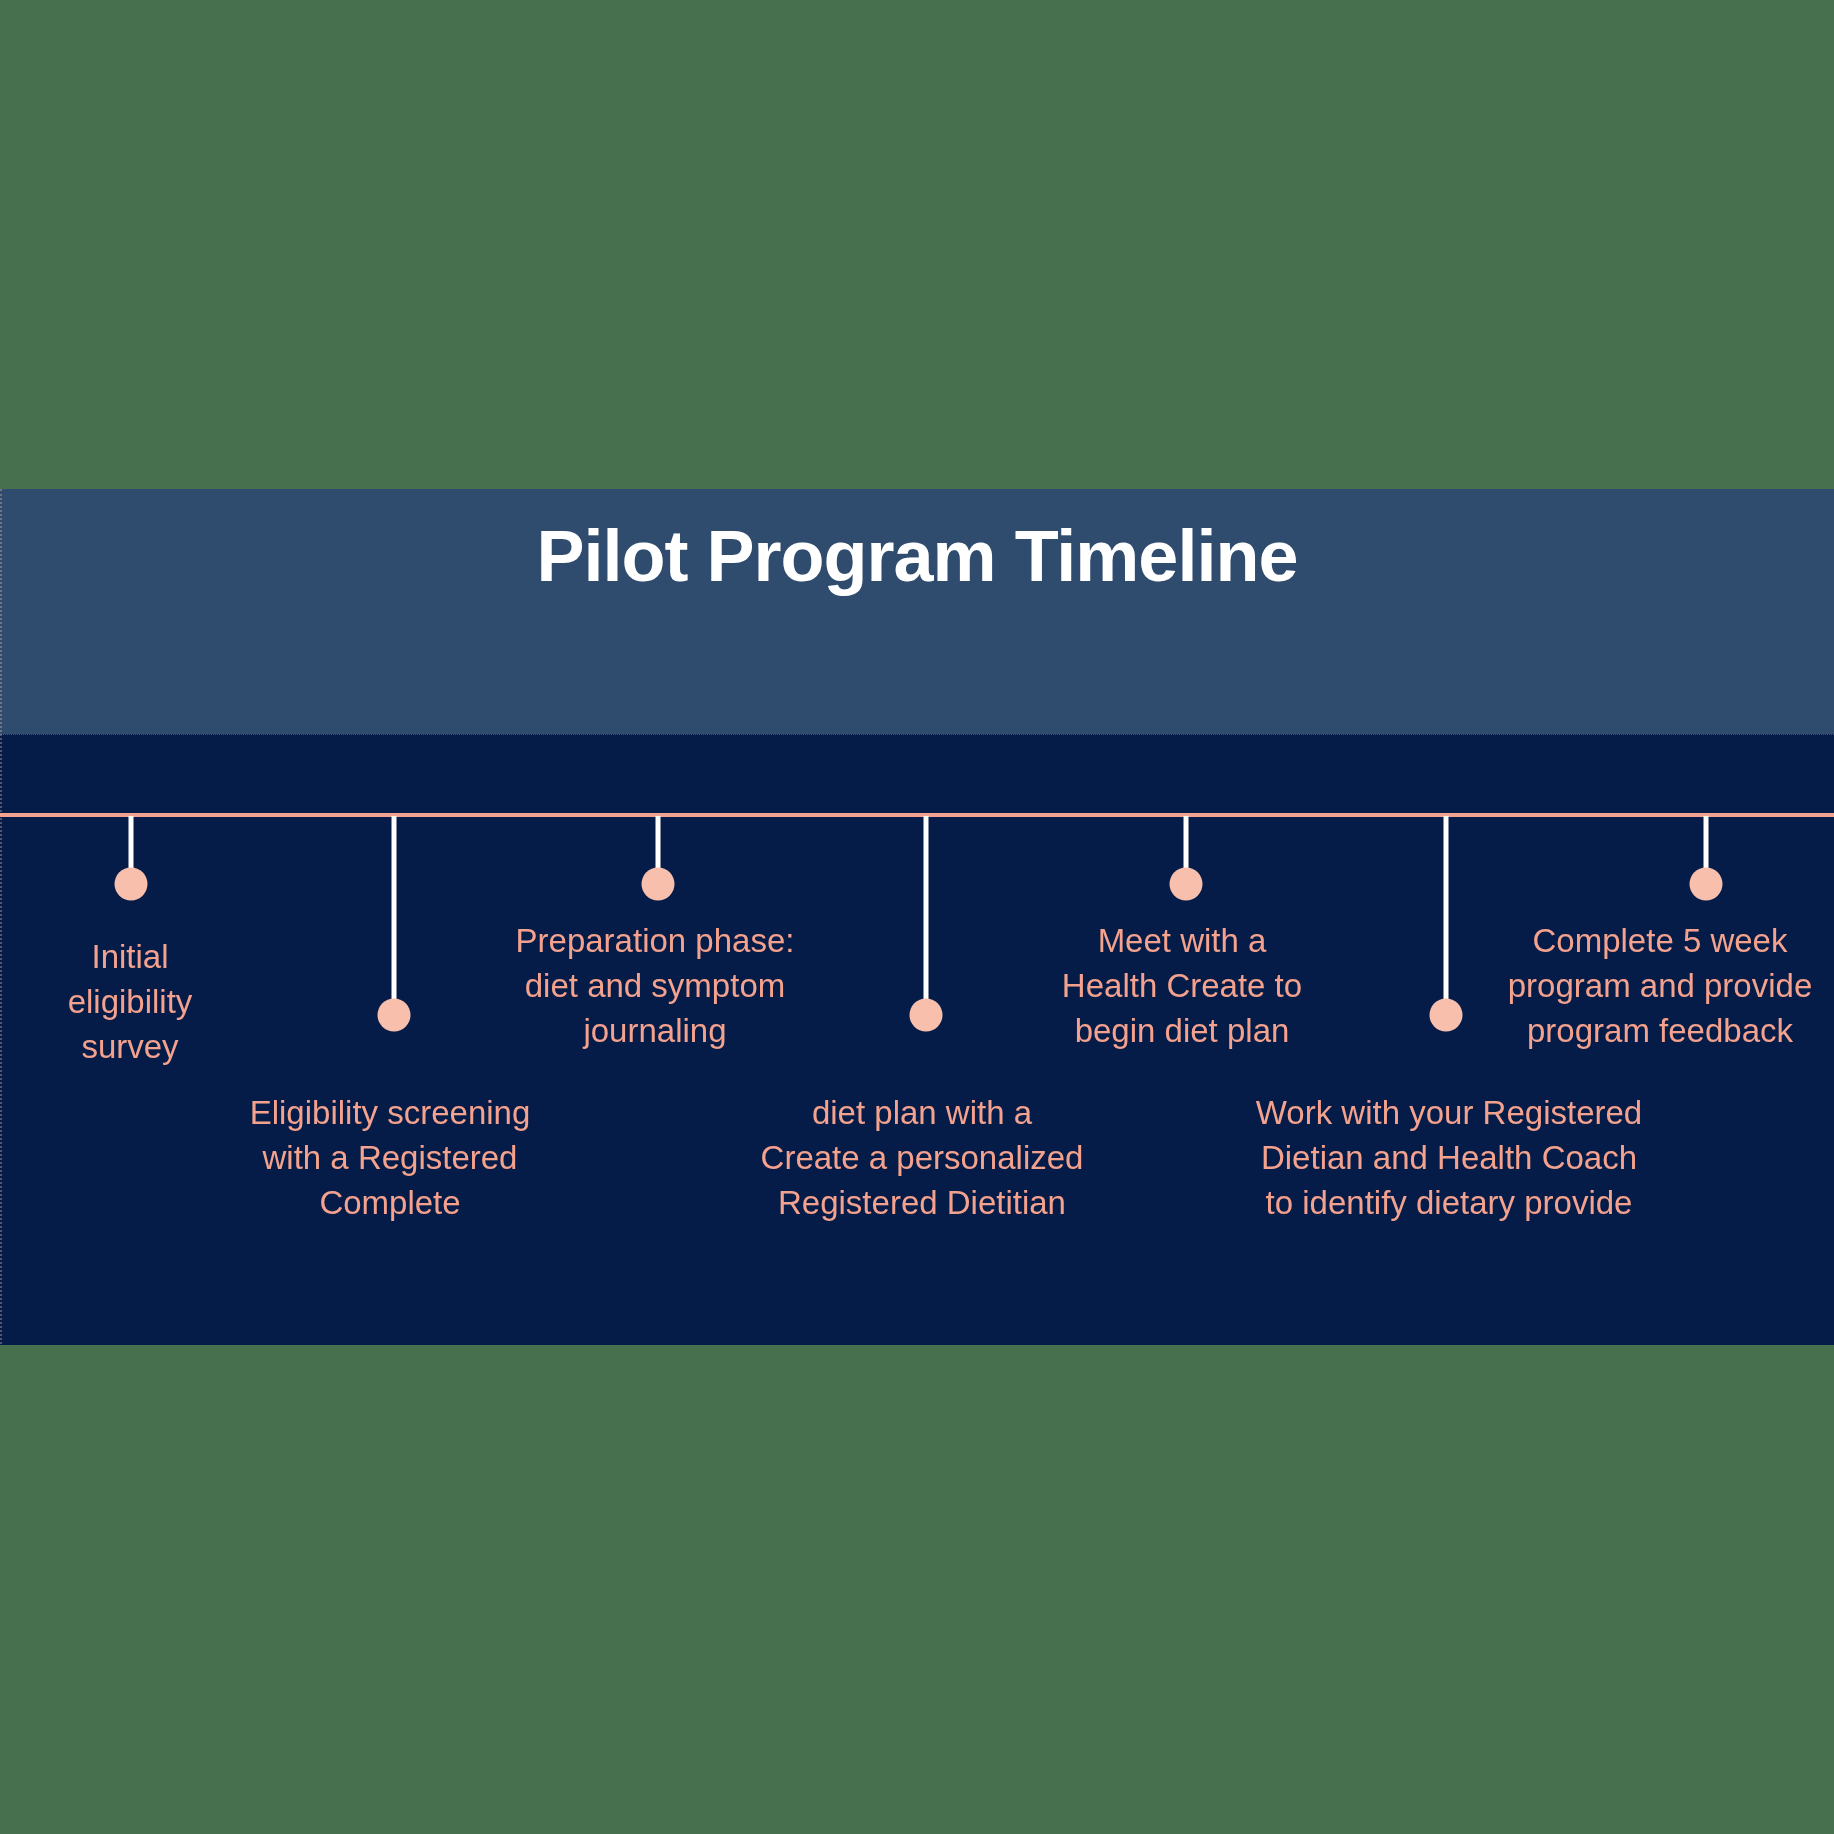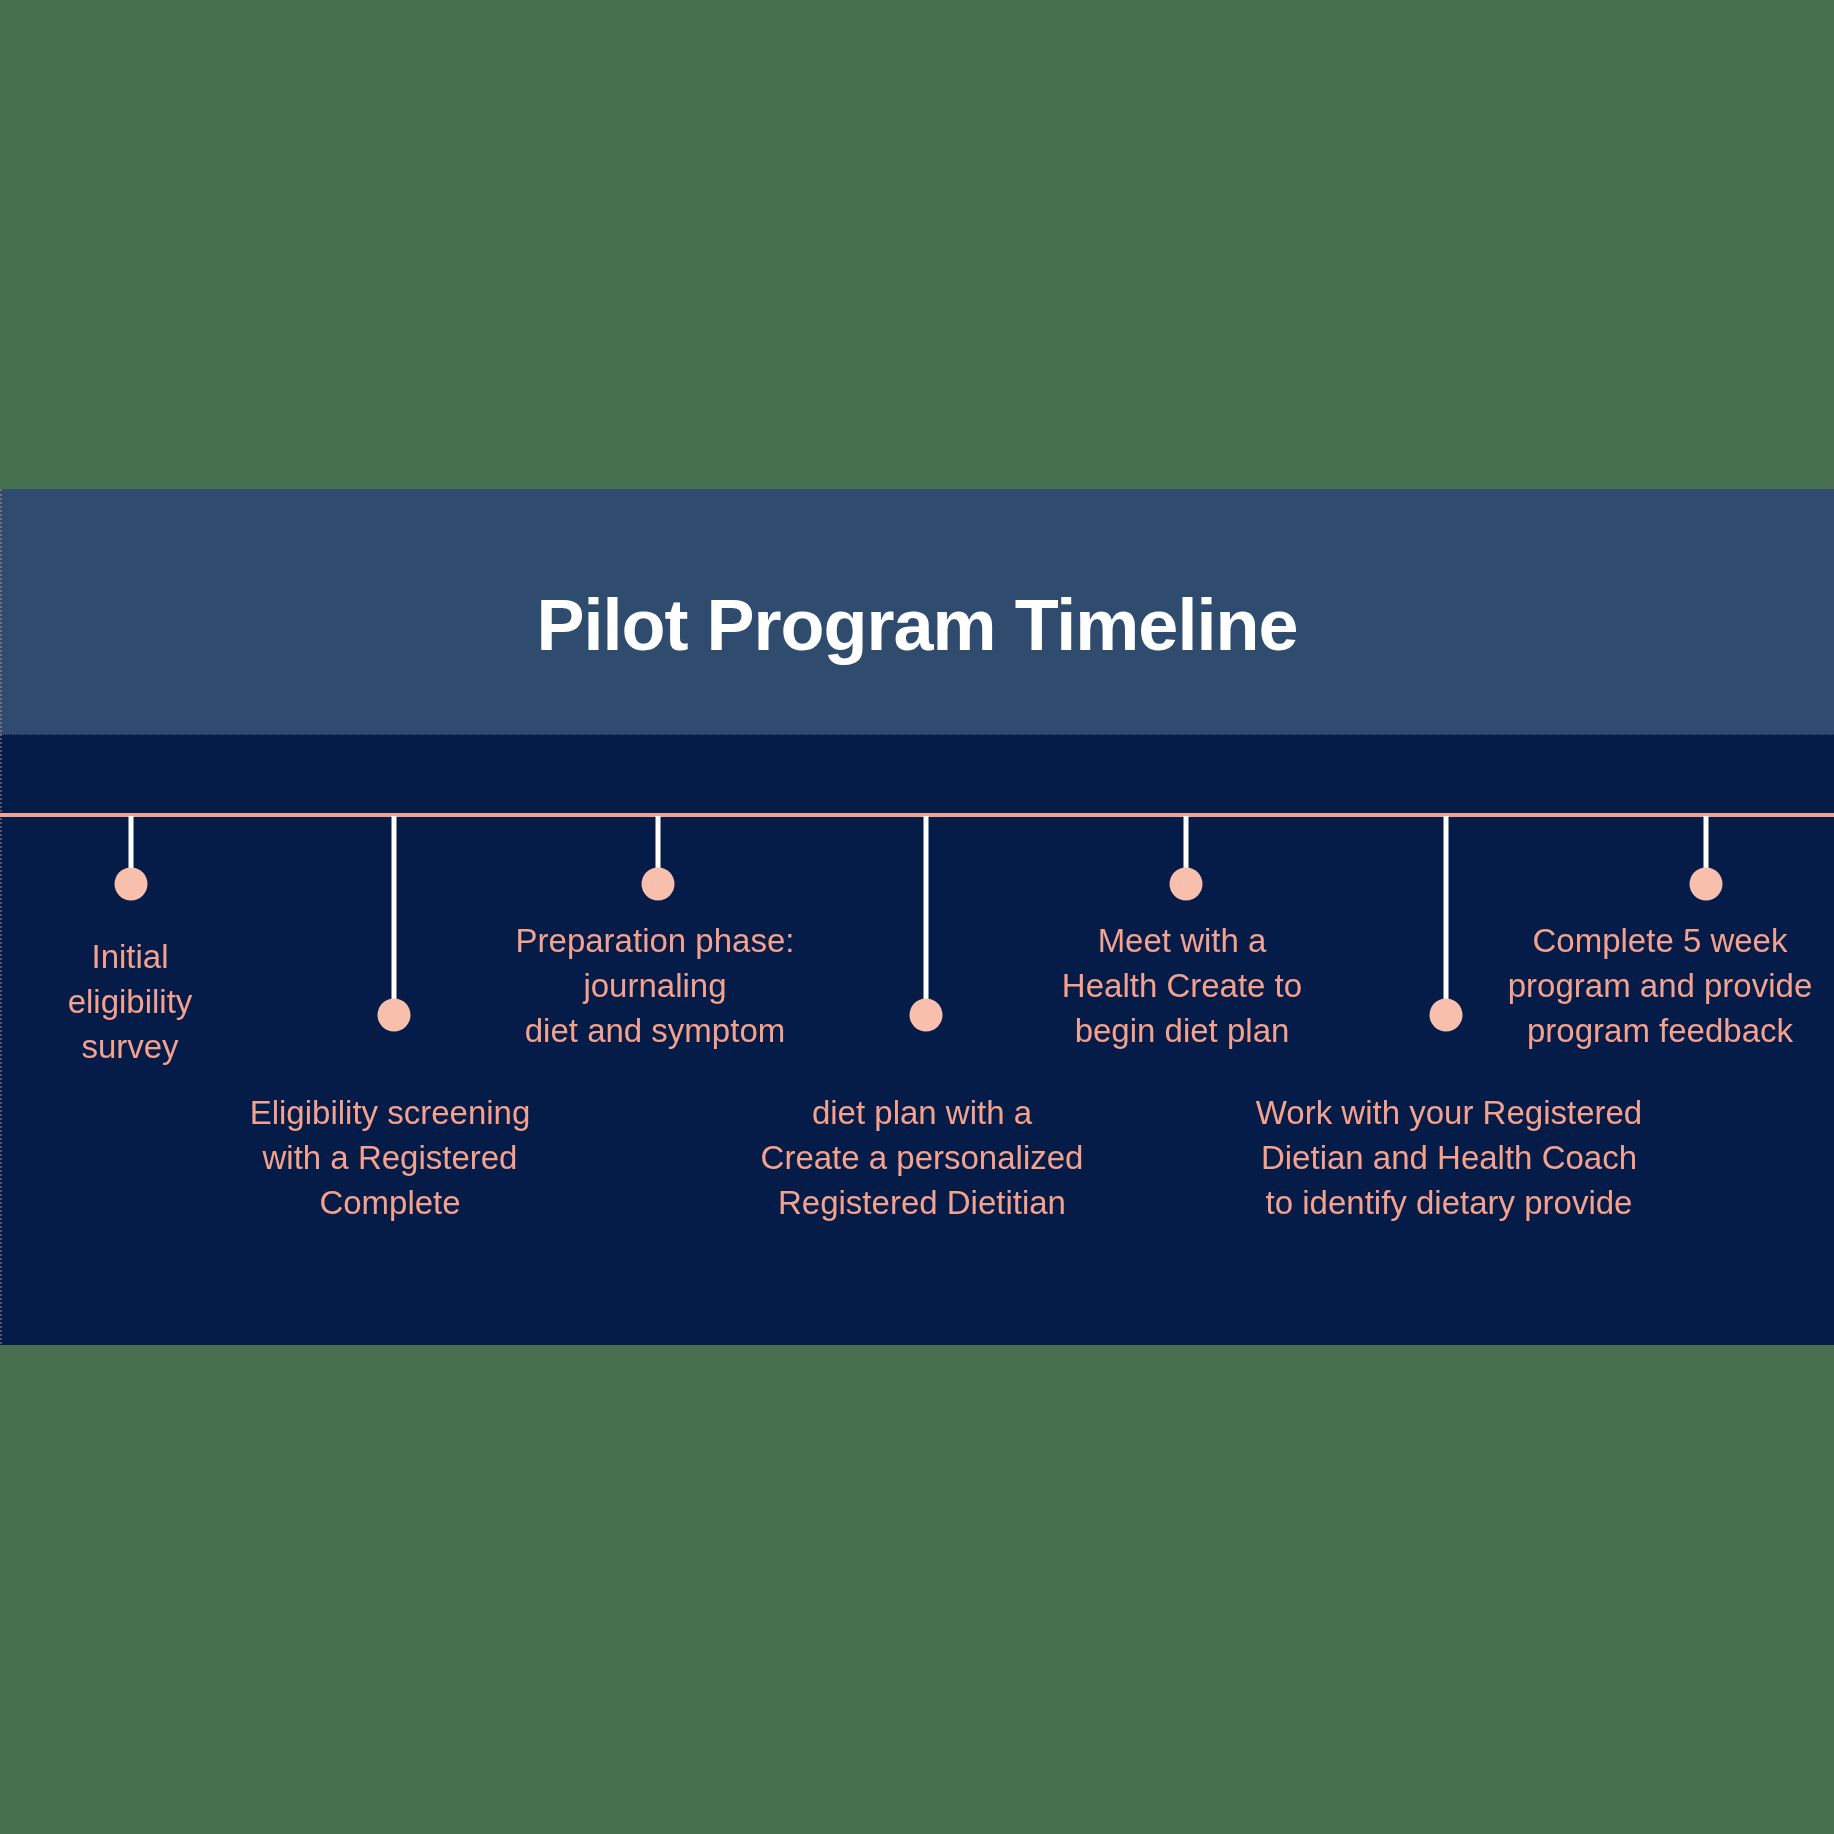--- a/index.html
+++ b/index.html
@@ -12,21 +12,20 @@
     background: var(--bg-green, #47714E);
     overflow: hidden;
   }
 
   .header-band {
     position: absolute;
     left: 0; top: 489px;
     width: 100%; height: 245px;
     background: var(--band-slate, #2F4B6E);
     display: flex;
-    align-items: center;
     justify-content: center;
   }
 
   .page-title {
     color: var(--title-white, #FFFFFF);
     font-size: 72px;
     font-weight: 700;
     letter-spacing: -1px;
     padding-top: 26px;
     white-space: nowrap;
@@ -114,22 +113,22 @@
           <div>with a Registered</div>
           <div>Complete</div>
         </div>
   </div>
 
   <div class="timeline-node">
     <div class="drop-line" style="left: 658px; top: 816px; height: 52px;"></div>
     <div class="timeline-dot" style="left: 658px; top: 884px;"></div>
     <div class="timeline-label" style="left: 655px; top: 918px; width: 380px;">
           <div>Preparation phase:</div>
+          <div>diet and symptom</div>
           <div>journaling</div>
-          <div>diet and symptom</div>
         </div>
   </div>
 
   <div class="timeline-node">
     <div class="drop-line" style="left: 926px; top: 816px; height: 183px;"></div>
     <div class="timeline-dot" style="left: 926px; top: 1015px;"></div>
     <div class="timeline-label" style="left: 922px; top: 1090px; width: 400px;">
           <div>diet plan with a</div>
           <div>Create a personalized</div>
           <div>Registered Dietitian</div>

